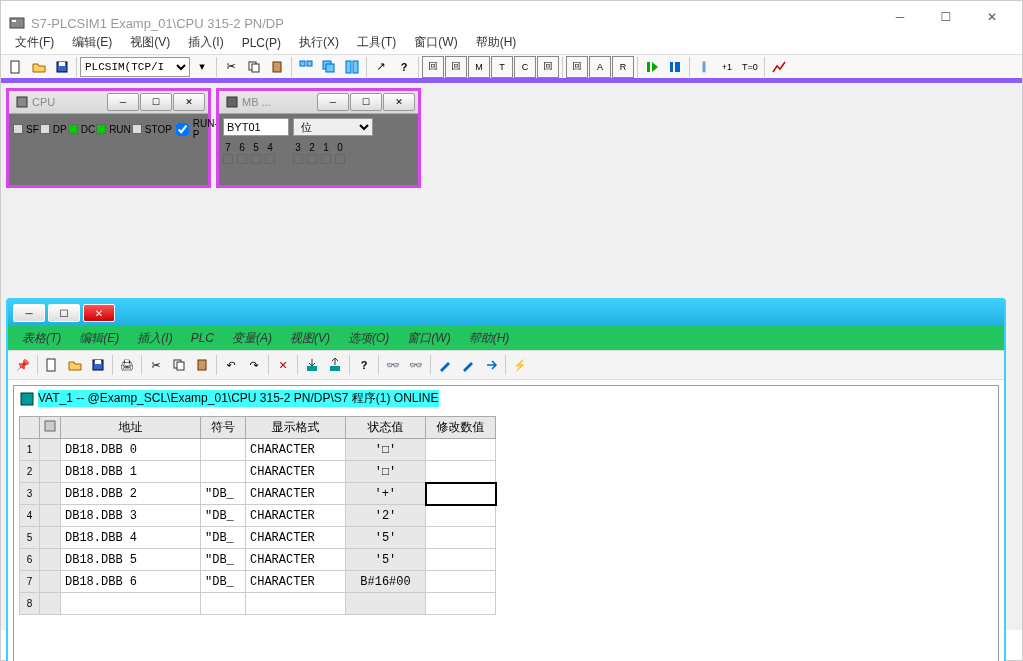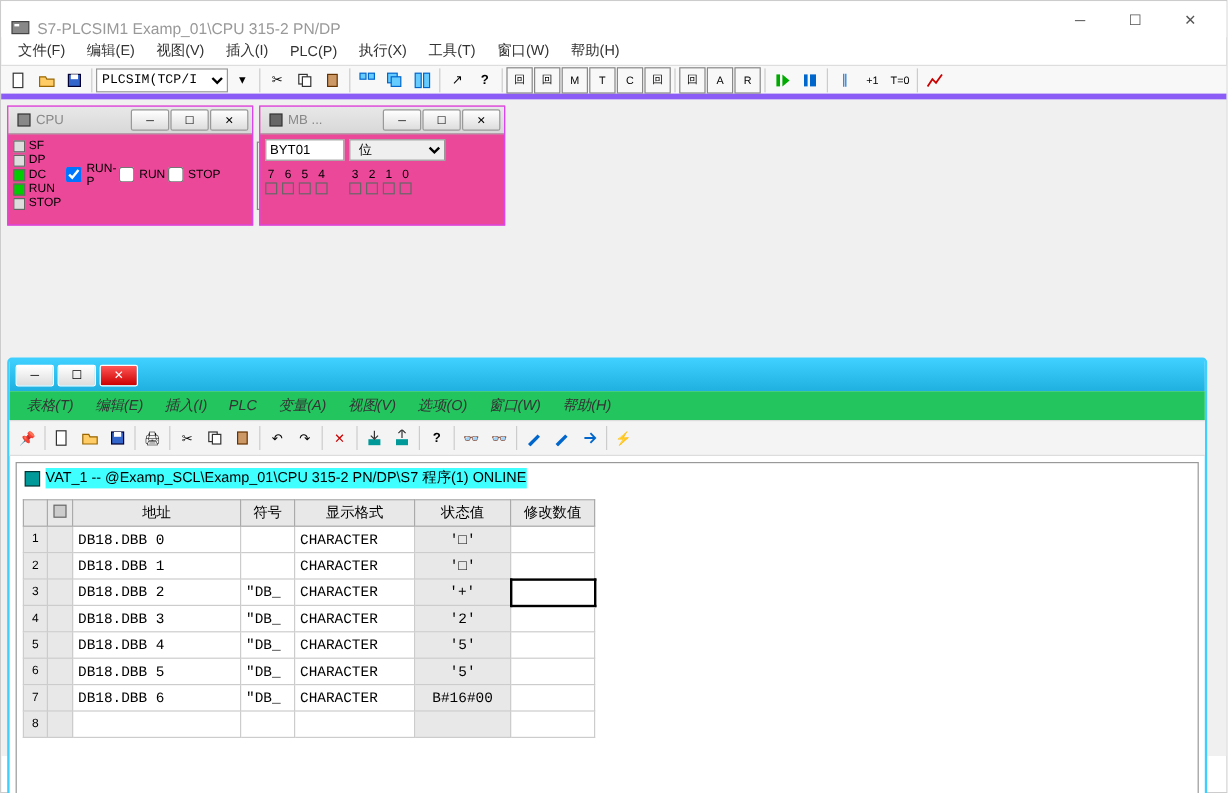--- a/index.html
+++ b/index.html
@@ -16,29 +16,29 @@
 .menubar { height: 24px; display: flex; align-items: center; padding: 0 6px; gap: 2px; border-bottom: 1px solid #ddd; }
 .menu-item { padding: 2px 8px; color: #333; font-size: 12px; }
 
 .toolbar { height: 28px; display: flex; align-items: center; padding: 2px 4px; background: #f8f8f8; border-bottom: 5px solid #8b5cf6; gap: 1px; }
 .tb-btn { width: 22px; height: 22px; display: flex; align-items: center; justify-content: center; border: 1px solid transparent; font-size: 11px; }
 .tb-sep { width: 1px; height: 20px; background: #ccc; margin: 0 2px; }
 .tb-select { height: 20px; font-size: 11px; border: 1px solid #999; background: #fff; font-family: "Courier New", monospace; }
 
 
 .mdi-area { position: relative; flex: 1; background: #f0f0f0; height: calc(100% - 112px); }
-.subwin { position: absolute; background: #ec4899; border: 1px solid #d946ef; }
+.subwin { position: absolute; background: #737373; border: 3px solid #d946ef; }
 .subwin-titlebar { height: 23px; background: linear-gradient(#e8e8e8, #d8d8d8); display: flex; align-items: center; padding: 0 3px; border-bottom: 1px solid #aaa; }
 .subwin-title { flex: 1; font-size: 11px; color: #888; padding-left: 3px; display: flex; align-items: center; gap: 3px; }
 .subwin-btns { display: flex; gap: 1px; }
 .subwin-btn { width: 32px; height: 18px; border: 1px solid #999; background: linear-gradient(#fff,#ddd); display: flex; align-items: center; justify-content: center; font-size: 9px; border-radius: 2px; }
 
 
 .cpu-body { padding: 4px; display: flex; gap: 4px; }
-.led-col { display: flex; flex-direction: column; gap: 1px; }
+.led-col { display: flex; flex-direction: row; gap: 1px; }
 .led-row { display: flex; align-items: center; gap: 3px; font-size: 10px; font-family: Arial; }
 .led { width: 10px; height: 10px; border: 1px solid #666; }
 .led.off { background: #ddd; }
 .led.green { background: #0c0; }
 .run-col { display: flex; flex-direction: row; gap: 2px; }
 .chk-row { display: flex; align-items: center; gap: 4px; font-size: 10px; }
 .mres-btn { border: 1px solid #888; padding: 1px 6px; font-size: 14px; background: #eee; margin-top: 2px; margin-left: 28px; }
 
 
 .mb-body { padding: 4px; }

